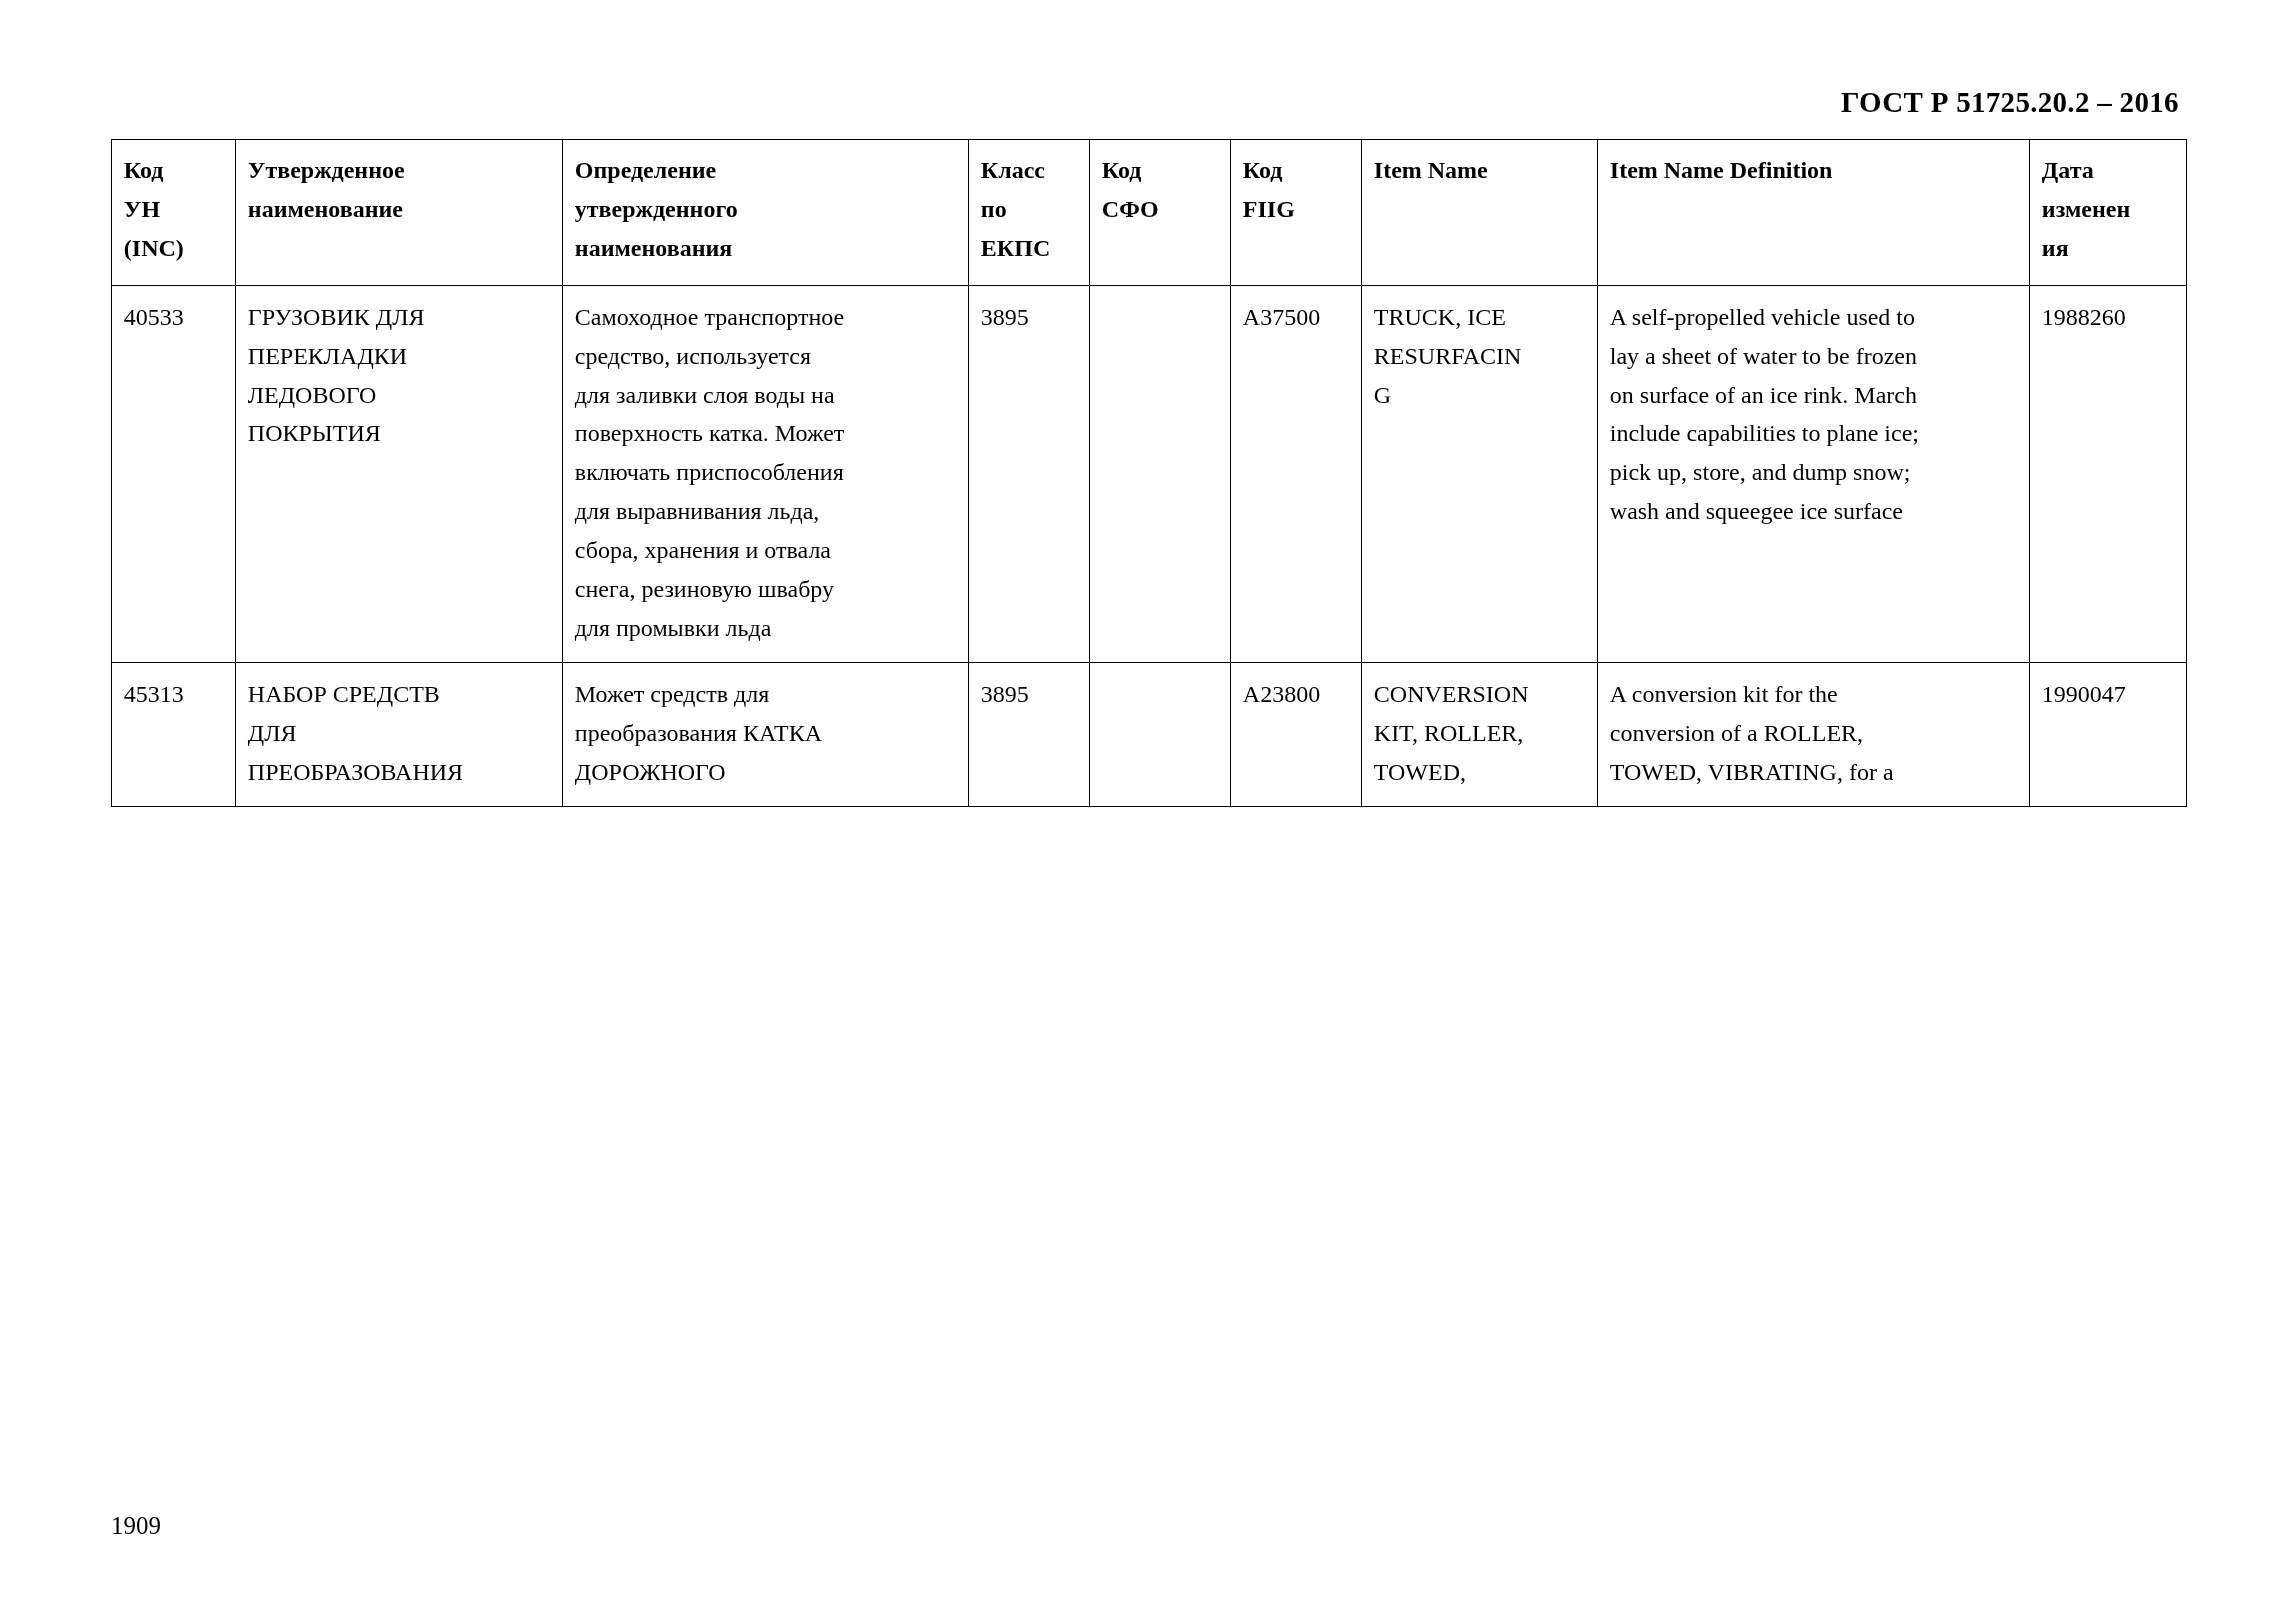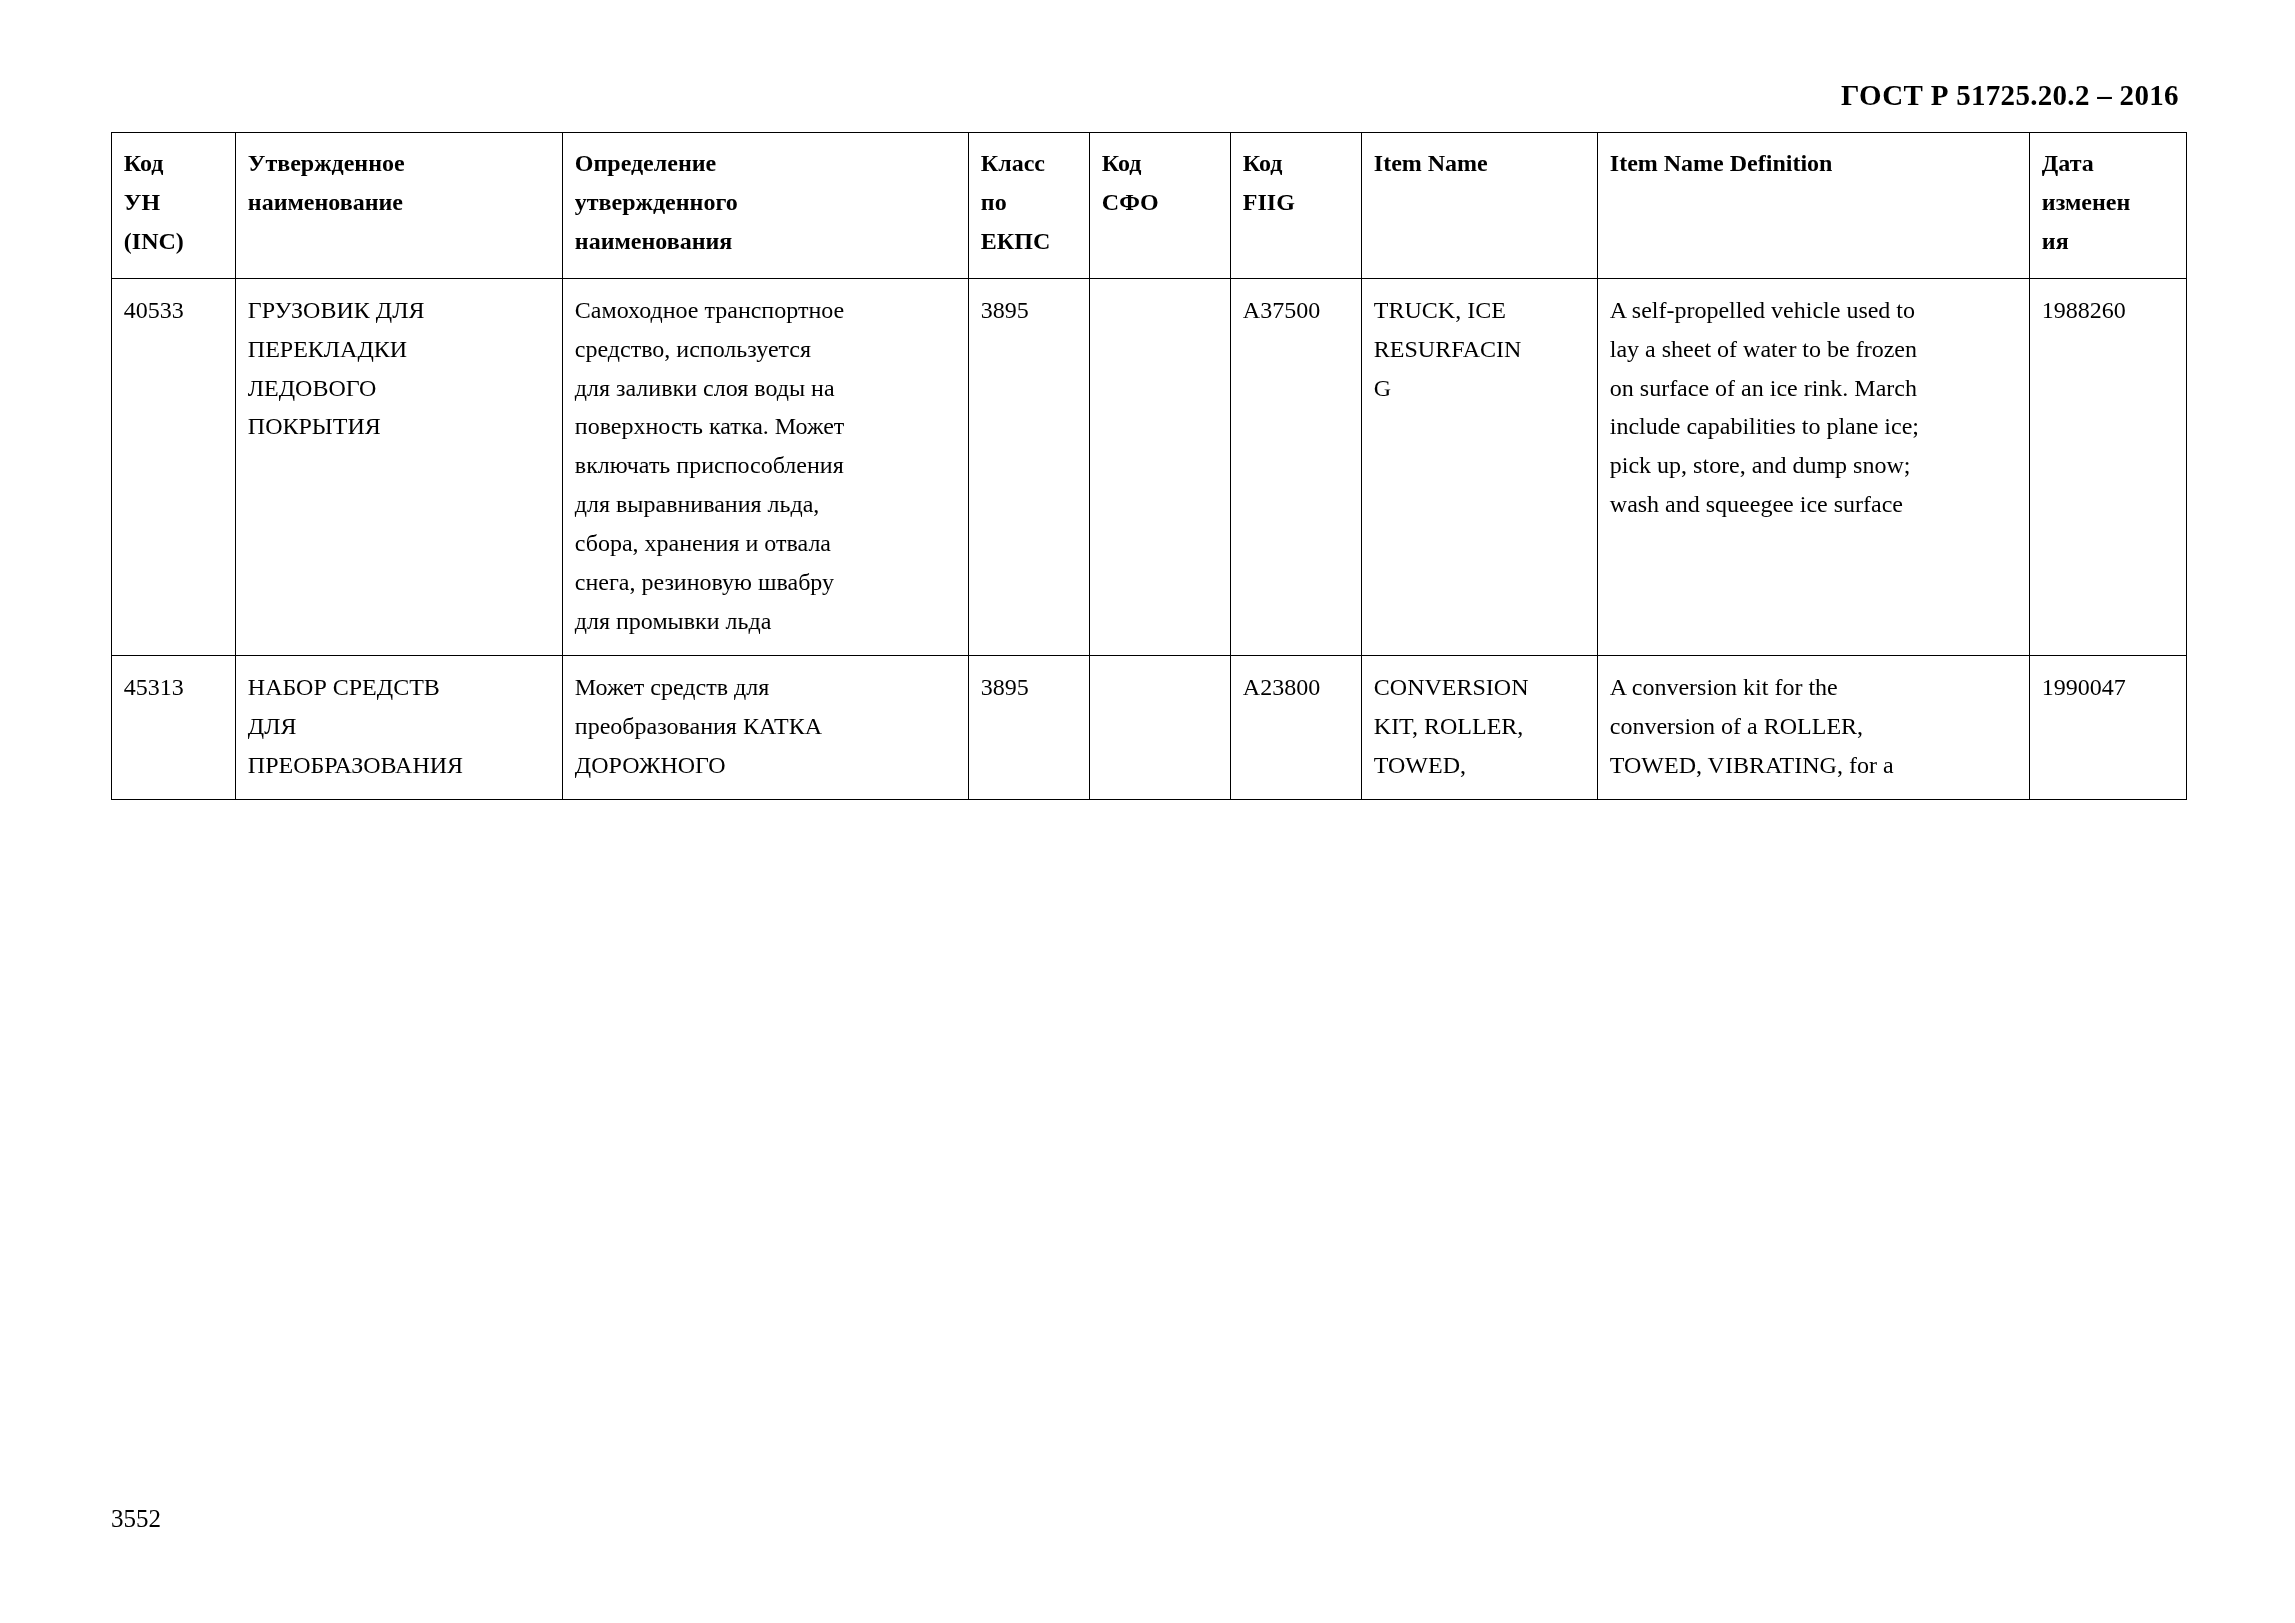--- a/index.html
+++ b/index.html
@@ -9,21 +9,21 @@
   }
   body {
     width: 2295px;
     height: 1623px;
     font-family: "Liberation Serif", serif;
     color: #000000;
     position: relative;
   }
   .page {
     position: absolute;
-    left: 0; top: 0;
+    left: 0; top: 7px;
     width: 2295px;
     height: 1472px;
     box-sizing: border-box;
     padding: 79px 111px 0 111px;
   }
   .doc-header {
     text-align: right;
     font-weight: bold;
     font-size: 29px;
     letter-spacing: 0.3px;
@@ -156,16 +156,16 @@
 KIT, ROLLER,
 TOWED,</td>
         <td class="cell-multiline">A conversion kit for the
 conversion of a ROLLER,
 TOWED, VIBRATING, for a</td>
         <td class="cell-multiline">1990047</td>
       </tr>
     </tbody>
   </table>
 
-  <div class="page-number">3552</div>
+  <div class="page-number">1909</div>
 
 </div>
 
 
 </body></html>

